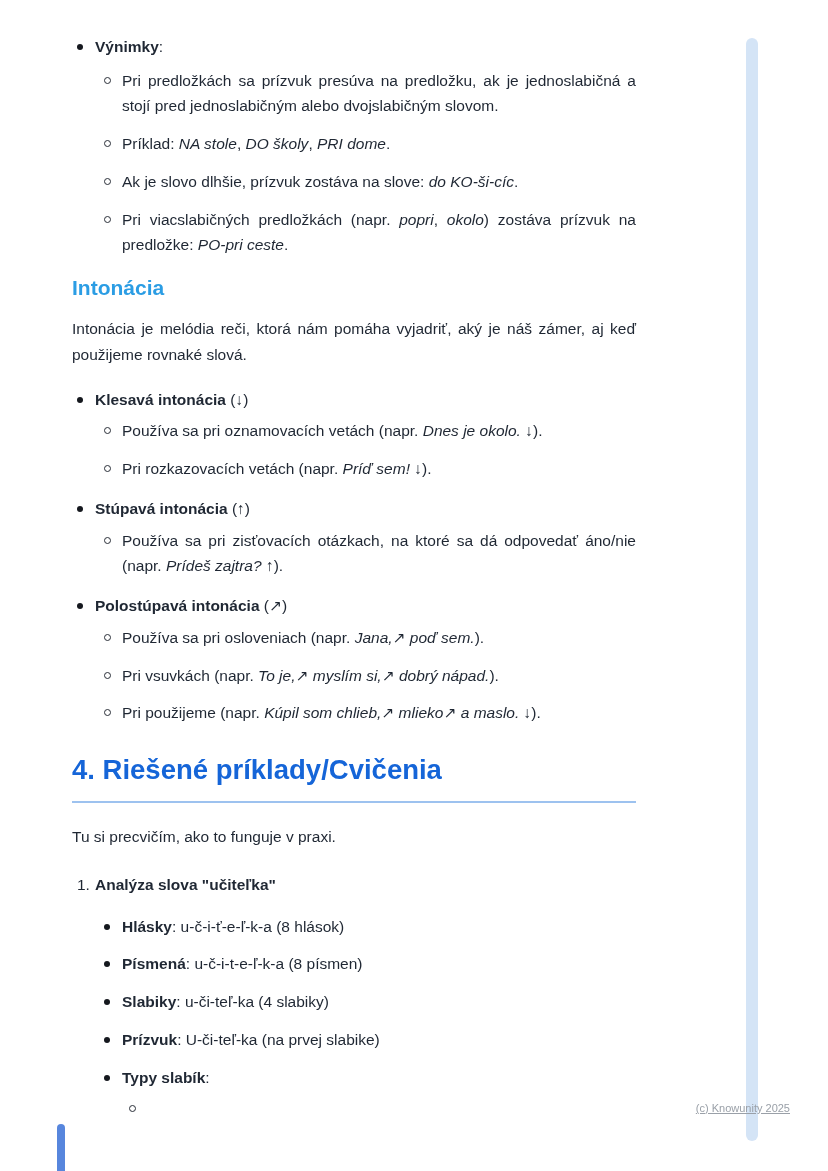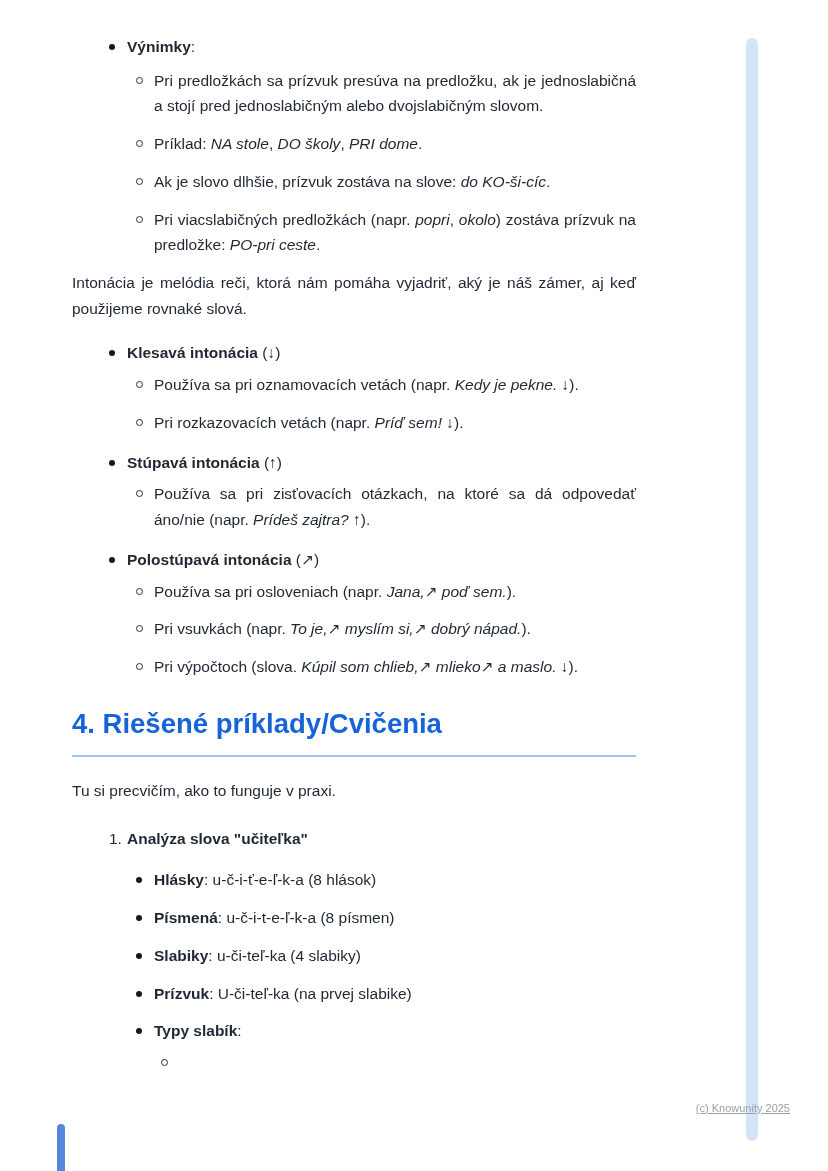--- a/index.html
+++ b/index.html
@@ -9,21 +9,21 @@
     width:828px; height:1171px;
     background:#ffffff;
     overflow:hidden;
     font-family:"Liberation Sans", "DejaVu Sans", sans-serif;
     color:var(--text, #1f2733);
   }
   .content {
     position:absolute; left:72px; top:34px; width:564px;
     font-size:15.5px; line-height:1.66;
   }
-  .row { display:flex;margin-left:32px; }
+  .row { display:flex; }
   .row .bcol { flex:0 0 18px; padding-top:10px; }
   .mark { display:block; }
   .mark.dot { width:6px; height:6px; border-radius:50%; background:#15181e; }
   .mark.circle { width:7px; height:7px; border-radius:50%; border:1.5px solid #2a2f38; background:transparent; margin-top:-1px; }
   .row.l1 { padding-left:5px; }
   .row.l2 { padding-left:32px; }
   .row.l3 { padding-left:57px; }
   .row .txt { flex:1 1 auto; text-align:justify; }
   .numcol { flex:0 0 18px; }
   .b-seg { font-weight:700; }
@@ -109,35 +109,36 @@
         <div class="txt"><span>Ak je slovo dlhšie, prízvuk zostáva na slove: </span><span class="i-seg">do KO-ši-cíc</span><span>.</span></div>
       </div>
       <div class="row l2 mb-item">
         <span class="bcol">
             <i class="mark circle"></i>
           </span>
         <div class="txt"><span>Pri viacslabičných predložkách (napr. </span><span class="i-seg">popri</span><span>, </span><span class="i-seg">okolo</span><span>) zostáva prízvuk na predložke: </span><span class="i-seg">PO-pri ceste</span><span>.</span></div>
       </div>
     </section>
 
+    <h2 class="h2">Intonácia</h2>
     <p class="para">Intonácia je melódia reči, ktorá nám pomáha vyjadriť, aký je náš zámer, aj keď použijeme rovnaké slová.</p>
 
     <section>
 
       <div class="row l1 mb-small">
         <span class="bcol">
             <i class="mark dot"></i>
           </span>
         <div class="txt"><span class="b-seg">Klesavá intonácia</span><span> (↓)</span></div>
       </div>
       <div class="row l2 mb-item">
         <span class="bcol">
             <i class="mark circle"></i>
           </span>
-        <div class="txt"><span>Používa sa pri oznamovacích vetách (napr. </span><span class="i-seg">Kedy je pekne.</span><span> ↓).</span></div>
+        <div class="txt"><span>Používa sa pri oznamovacích vetách (napr. </span><span class="i-seg">Dnes je okolo.</span><span> ↓).</span></div>
       </div>
       <div class="row l2 mb-item">
         <span class="bcol">
             <i class="mark circle"></i>
           </span>
         <div class="txt"><span>Pri rozkazovacích vetách (napr. </span><span class="i-seg">Príď sem!</span><span> ↓).</span></div>
       </div>
 
       <div class="row l1 mb-small mt-group">
         <span class="bcol">
@@ -167,21 +168,21 @@
       <div class="row l2 mb-item">
         <span class="bcol">
             <i class="mark circle"></i>
           </span>
         <div class="txt"><span>Pri vsuvkách (napr. </span><span class="i-seg">To je,↗ myslím si,↗ dobrý nápad.</span><span>).</span></div>
       </div>
       <div class="row l2 mb-item">
         <span class="bcol">
             <i class="mark circle"></i>
           </span>
-        <div class="txt"><span>Pri výpočtoch (slova. </span><span class="i-seg">Kúpil som chlieb,↗ mlieko↗ a maslo.</span><span> ↓).</span></div>
+        <div class="txt"><span>Pri použijeme (napr. </span><span class="i-seg">Kúpil som chlieb,↗ mlieko↗ a maslo.</span><span> ↓).</span></div>
       </div>
     </section>
 
     <h1 class="h1">4. Riešené príklady/Cvičenia</h1>
     <p class="para after-h1">Tu si precvičím, ako to funguje v praxi.</p>
 
     <section>
       <div class="row l1 exercise-title">
         <span class="numcol">1.</span>
         <div class="txt"><span class="b-seg">Analýza slova "učiteľka"</span></div>

